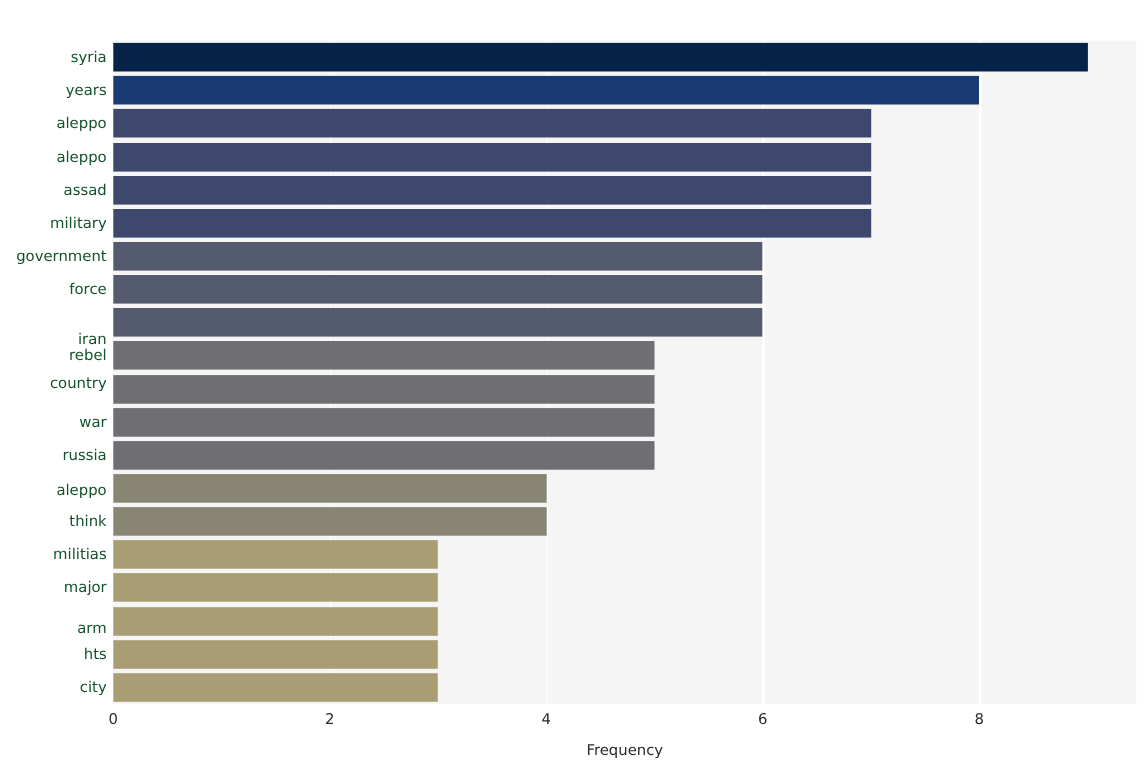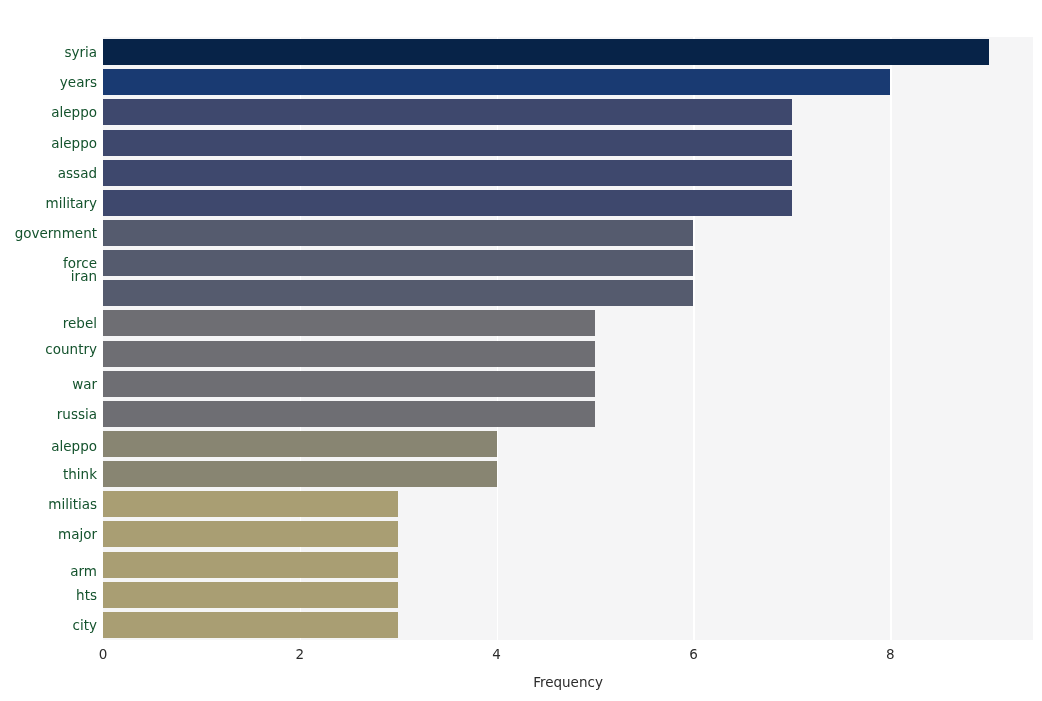--- a/index.html
+++ b/index.html
@@ -158,21 +158,21 @@
 
   <div id="y-labels">
       <div class="y-label" style="top: 8.075px;">syria</div>
       <div class="y-label" style="top: 38.225px;">years</div>
       <div class="y-label" style="top: 68.375px;">aleppo</div>
       <div class="y-label" style="top: 98.525px;">aleppo</div>
       <div class="y-label" style="top: 128.675px;">assad</div>
       <div class="y-label" style="top: 158.825px;">military</div>
       <div class="y-label" style="top: 188.975px;">government</div>
       <div class="y-label" style="top: 219.125px;">force</div>
-      <div class="y-label" style="top: 232px;">iran</div>
+      <div class="y-label" style="top: 265px;">iran</div>
       <div class="y-label" style="top: 279.425px;">rebel</div>
       <div class="y-label" style="top: 305px;">country</div>
       <div class="y-label" style="top: 339.725px;">war</div>
       <div class="y-label" style="top: 369.875px;">russia</div>
       <div class="y-label" style="top: 402px;">aleppo</div>
       <div class="y-label" style="top: 430.175px;">think</div>
       <div class="y-label" style="top: 460.325px; text-align: right;">militias</div>
       <div class="y-label" style="top: 490.475px;">major</div>
       <div class="y-label" style="top: 527px;">arm</div>
       <div class="y-label" style="top: 550.775px;">hts</div>

